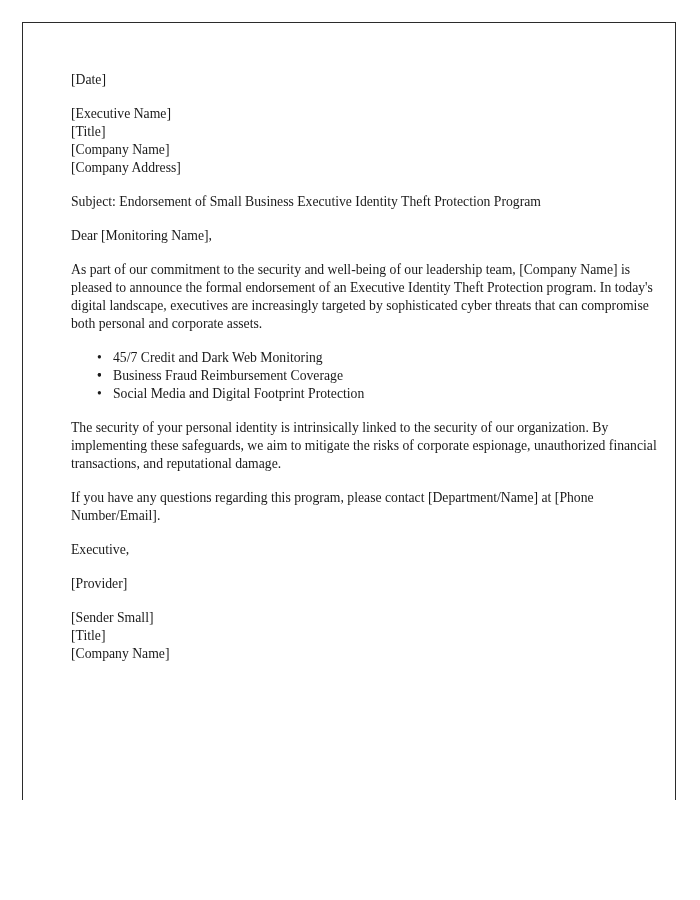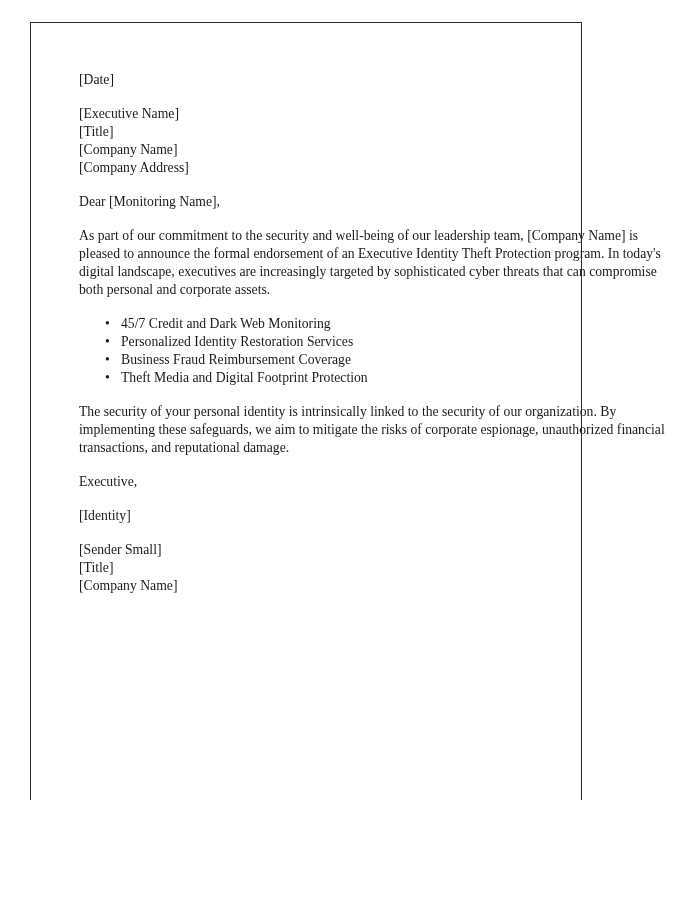--- a/index.html
+++ b/index.html
@@ -14,29 +14,28 @@
     color: #1a1a1a;
     overflow: hidden;
     position: relative;
   }
 
   
   .page-sheet {
     position: absolute;
     left: 22px;
     top: 22px;
-    width: 552px;
+    width: 654px;
     height: 778px;
     box-sizing: border-box;
     border-left: 1px solid #2b2b2b;
     border-top: 1px solid #2b2b2b;
     border-right: 1px solid #2b2b2b;
     border-bottom: none;
     background: #ffffff;
-    margin-left: 8px;
   }
 
   .letter-body {
     position: absolute;
     left: 48px;
     top: 48px;
     width: 586px;
     font-size: 13.7px;
     line-height: 18px;
     text-align: left;
@@ -88,52 +87,53 @@
       <span class="line">[Date]</span>
     </div>
 
     <div class="block">
       <span class="line">[Executive Name]</span>
       <span class="line">[Title]</span>
       <span class="line">[Company Name]</span>
       <span class="line">[Company Address]</span>
     </div>
 
+    <p class="para">Subject: Endorsement of Small Business Executive Identity Theft Protection Program</p>
 
     <p class="para">Dear [Monitoring Name],</p>
 
     <p class="para">As part of our commitment to the security and well-being of our leadership team, [Company Name] is pleased to announce the formal endorsement of an Executive Identity Theft Protection program. In today's digital landscape, executives are increasingly targeted by sophisticated cyber threats that can compromise both personal and corporate assets.</p>
 
 
     <ul class="benefits-list">
       <li>
         <span class="bullet-glyph">•</span>
         <span>45/7 Credit and Dark Web Monitoring</span>
       </li>
       <li>
         <span class="bullet-glyph">•</span>
-        <span>Personalized Identity Restoration Services</span>
       </li>
       <li>
         <span class="bullet-glyph">•</span>
         <span>Business Fraud Reimbursement Coverage</span>
       </li>
       <li>
         <span class="bullet-glyph">•</span>
-        <span>Theft Media and Digital Footprint Protection</span>
+        <span>Social Media and Digital Footprint Protection</span>
       </li>
     </ul>
 
     <p class="para">The security of your personal identity is intrinsically linked to the security of our organization. By implementing these safeguards, we aim to mitigate the risks of corporate espionage, unauthorized financial transactions, and reputational damage.</p>
 
 
+    <p class="para">If you have any questions regarding this program, please contact [Department/Name] at [Phone Number/Email].</p>
 
     <p class="para">Executive,</p>
 
-    <p class="para">[Identity]</p>
+    <p class="para">[Provider]</p>
 
     <div class="block">
       <span class="line">[Sender Small]</span>
       <span class="line">[Title]</span>
       <span class="line">[Company Name]</span>
     </div>
 
   </div>
 </div>
 

